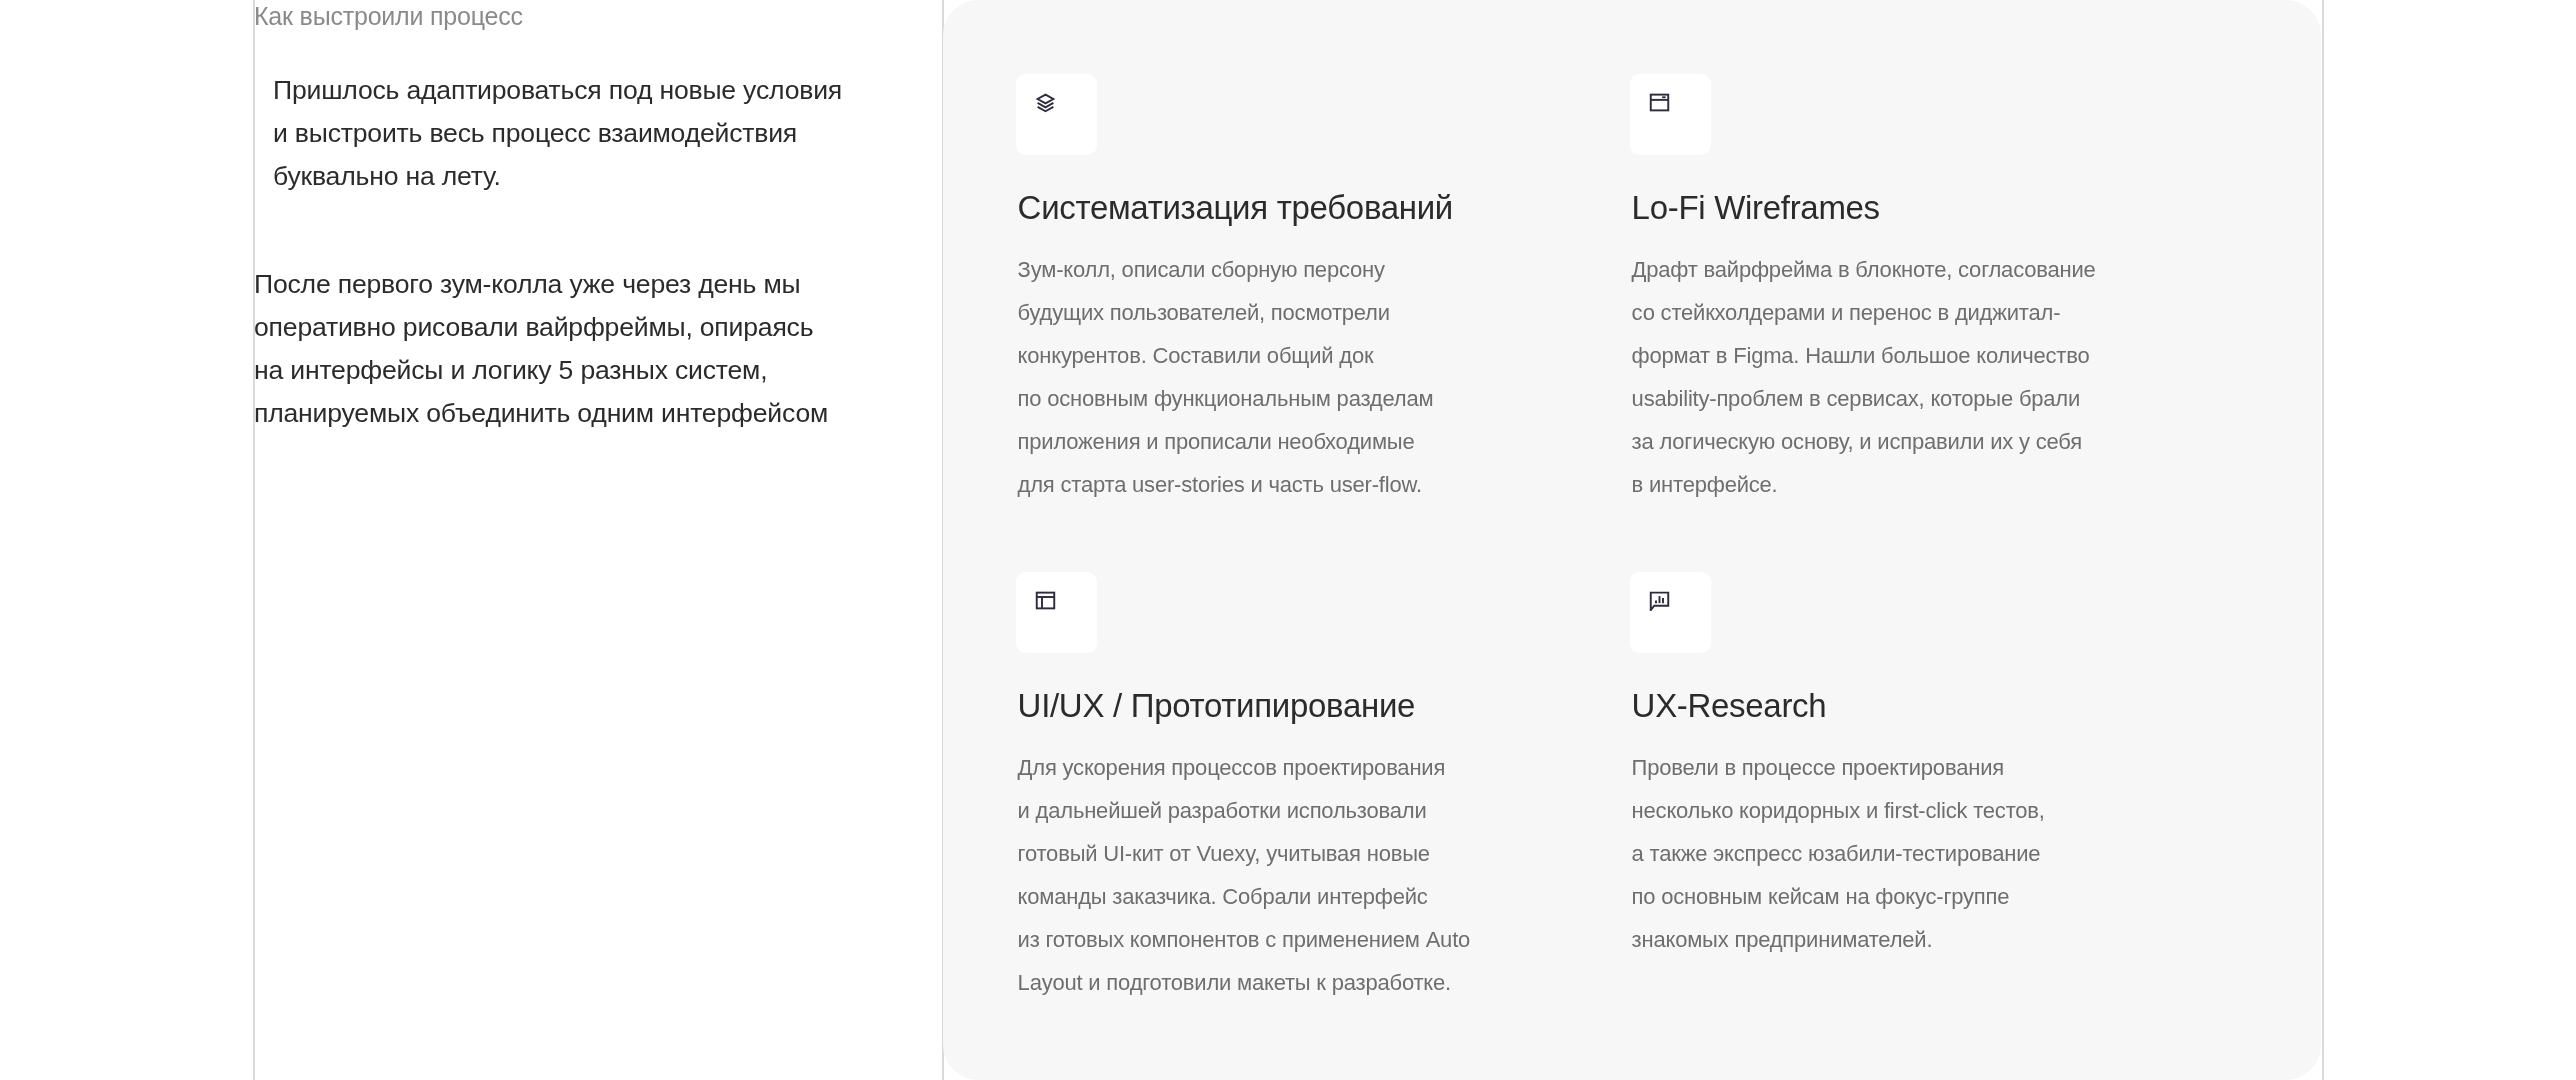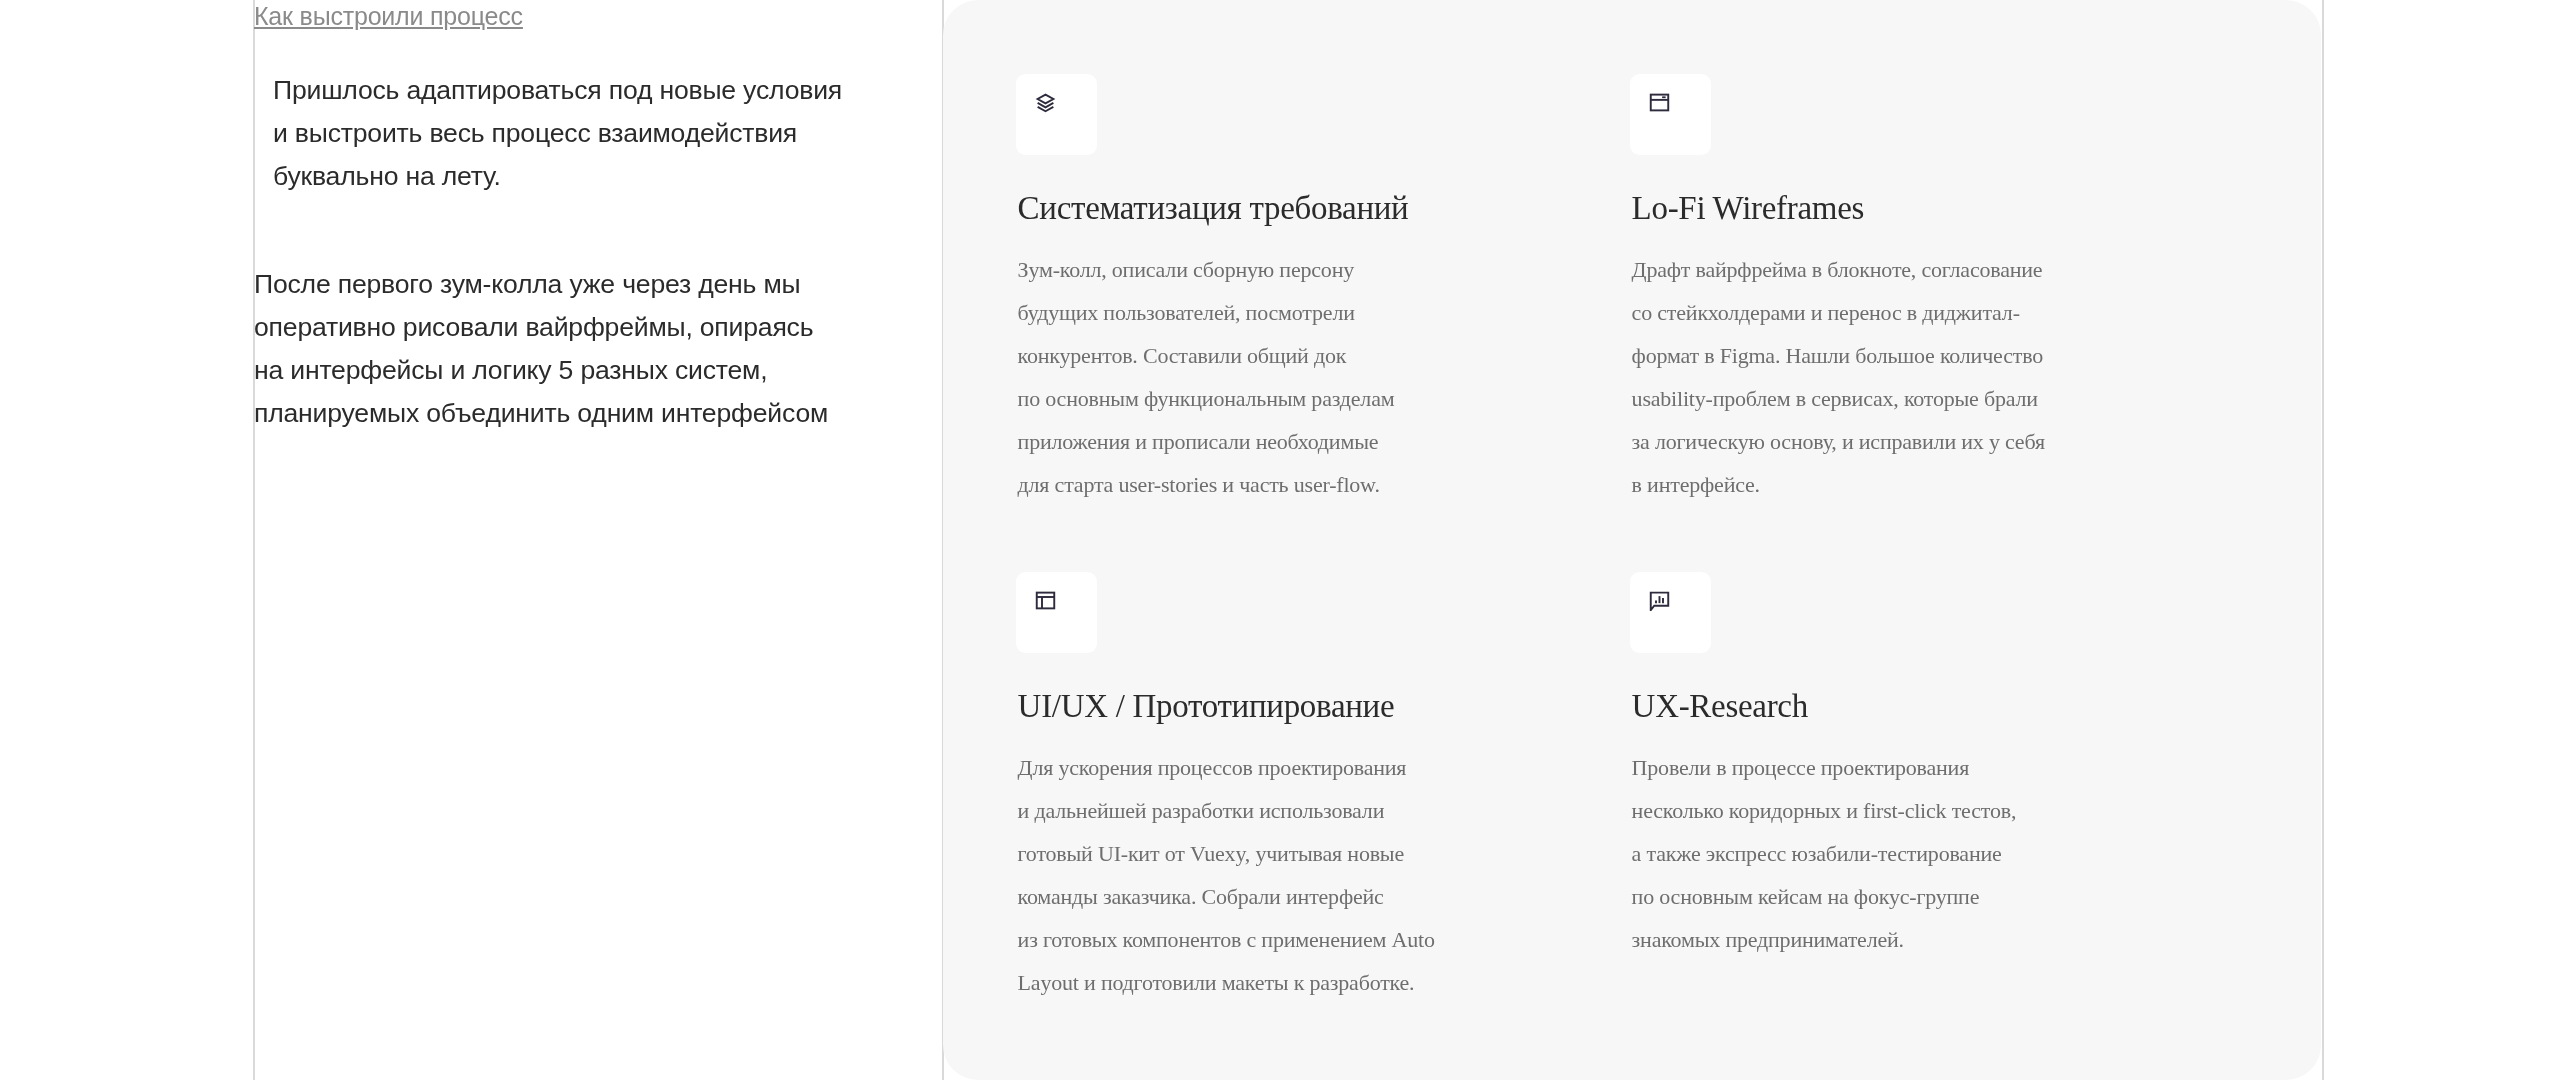--- a/index.html
+++ b/index.html
@@ -4,30 +4,30 @@
 <style>
   html, body { margin: 0; padding: 0; }
   body {
     width: 2576px; height: 1080px; position: relative; overflow: hidden;
     background: #ffffff;
     font-family: "Liberation Sans", "DejaVu Sans", sans-serif;
   }
   .vline { position: absolute; top: 0; bottom: 0; width: 1.6px; background: #d9d9d9; }
   .left-label {
     position: absolute; left: 254px; top: 0px;
-    font-size: 25px; line-height: 32px; color: #8a8a8a; letter-spacing: -0.2px; text-decoration: underline;
+    font-size: 25px; line-height: 32px; color: #8a8a8a; letter-spacing: -0.2px;
   }
   .left-para {
     position: absolute; left: 254px; width: 612px;
     font-size: 26.6px; line-height: 43px; color: #2b2b2b; letter-spacing: -0.2px;
     white-space: pre-line; margin: 0;
   }
   .panel {
     position: absolute; left: 943px; top: 0; width: 1378px; height: 1080px;
-    background: #f7f7f7; border-radius: 35px; font-family: Liberation Serif, serif;
+    background: #f7f7f7; border-radius: 35px;
   }
   .card { position: absolute; }
   .icon-box {
     position: absolute; left: 0; top: 0; width: 81px; height: 81px;
     background: #ffffff; border-radius: 9.7px;
   }
   .icon-box svg { position: absolute; left: 18.5px; top: 17.7px; width: 21px; height: 21px; }
   .card-title {
     position: absolute; left: 1.6px; top: 114px; white-space: nowrap;
     font-size: 33px; line-height: 40px; color: #2b2b2b; letter-spacing: -0.3px; margin: 0; font-weight: normal;

